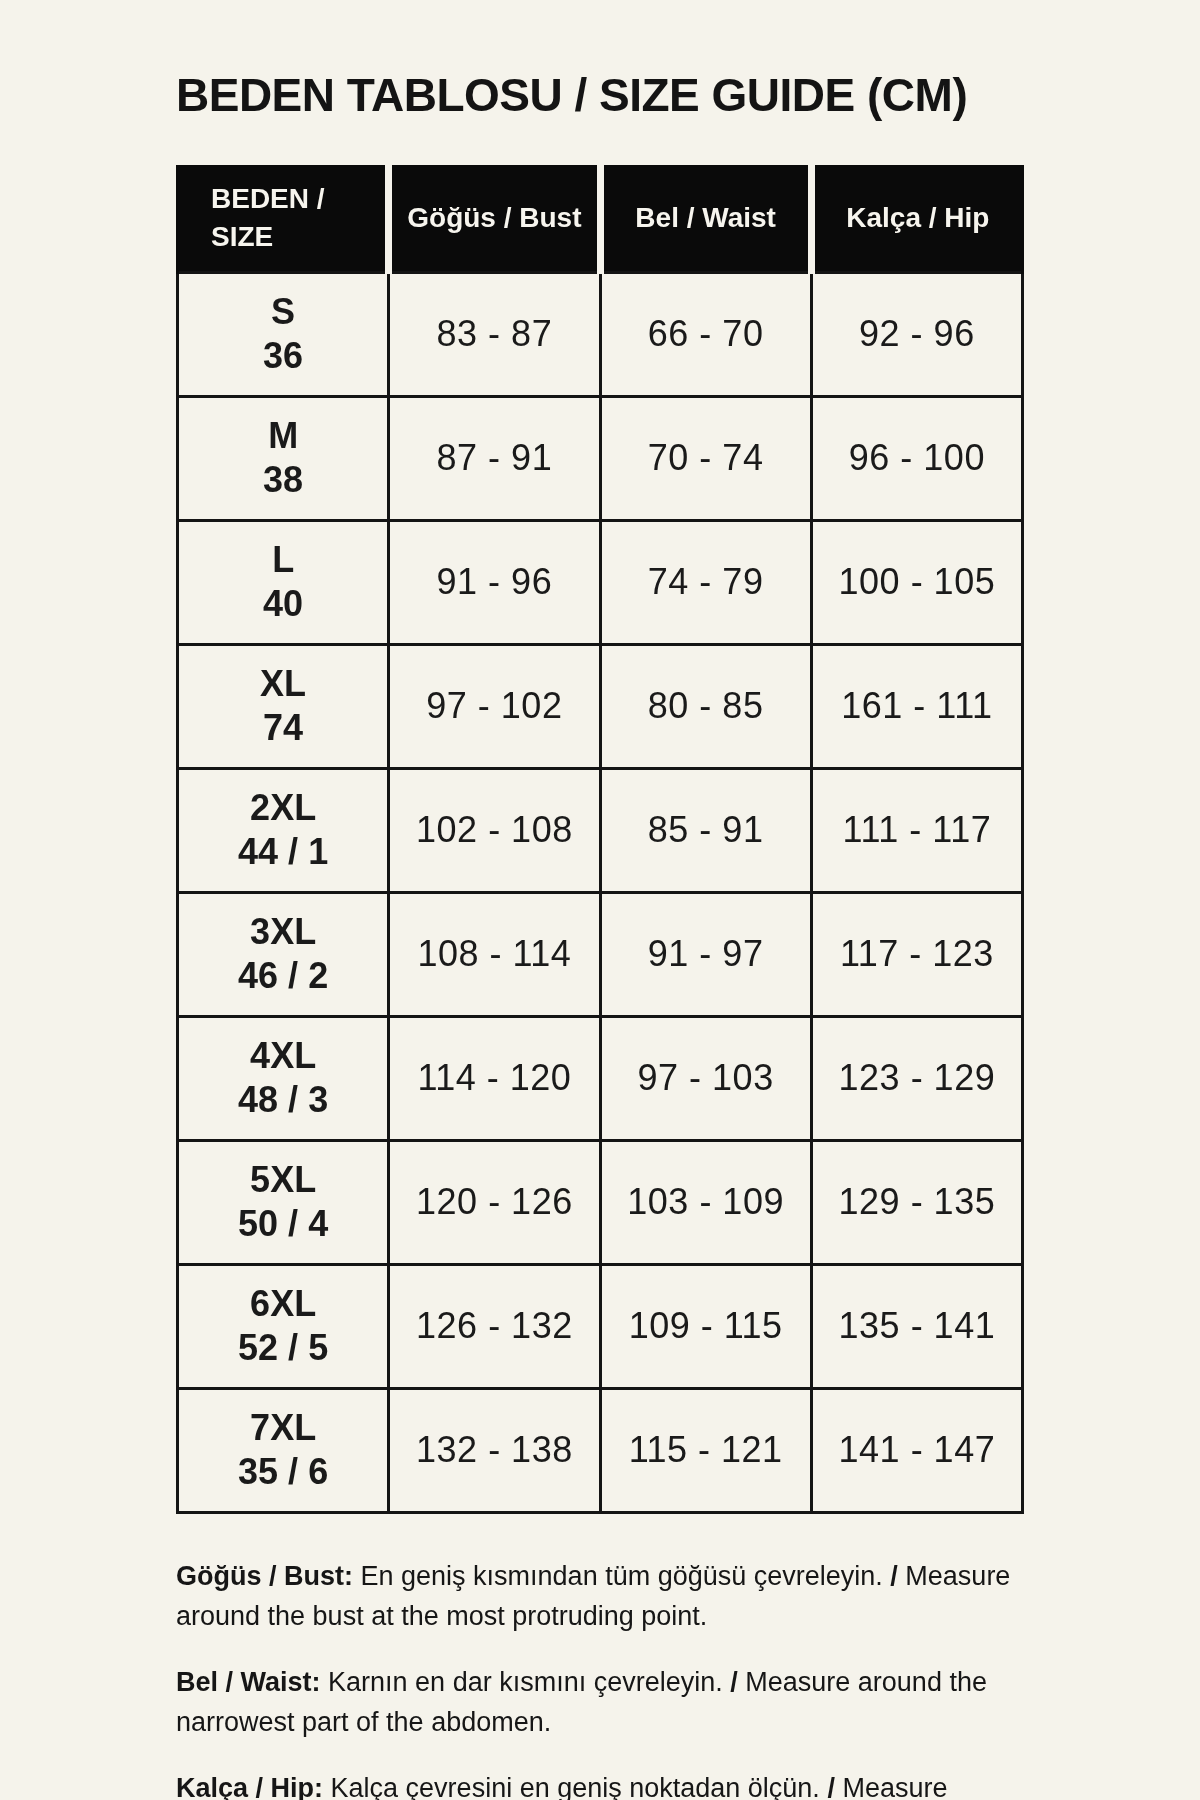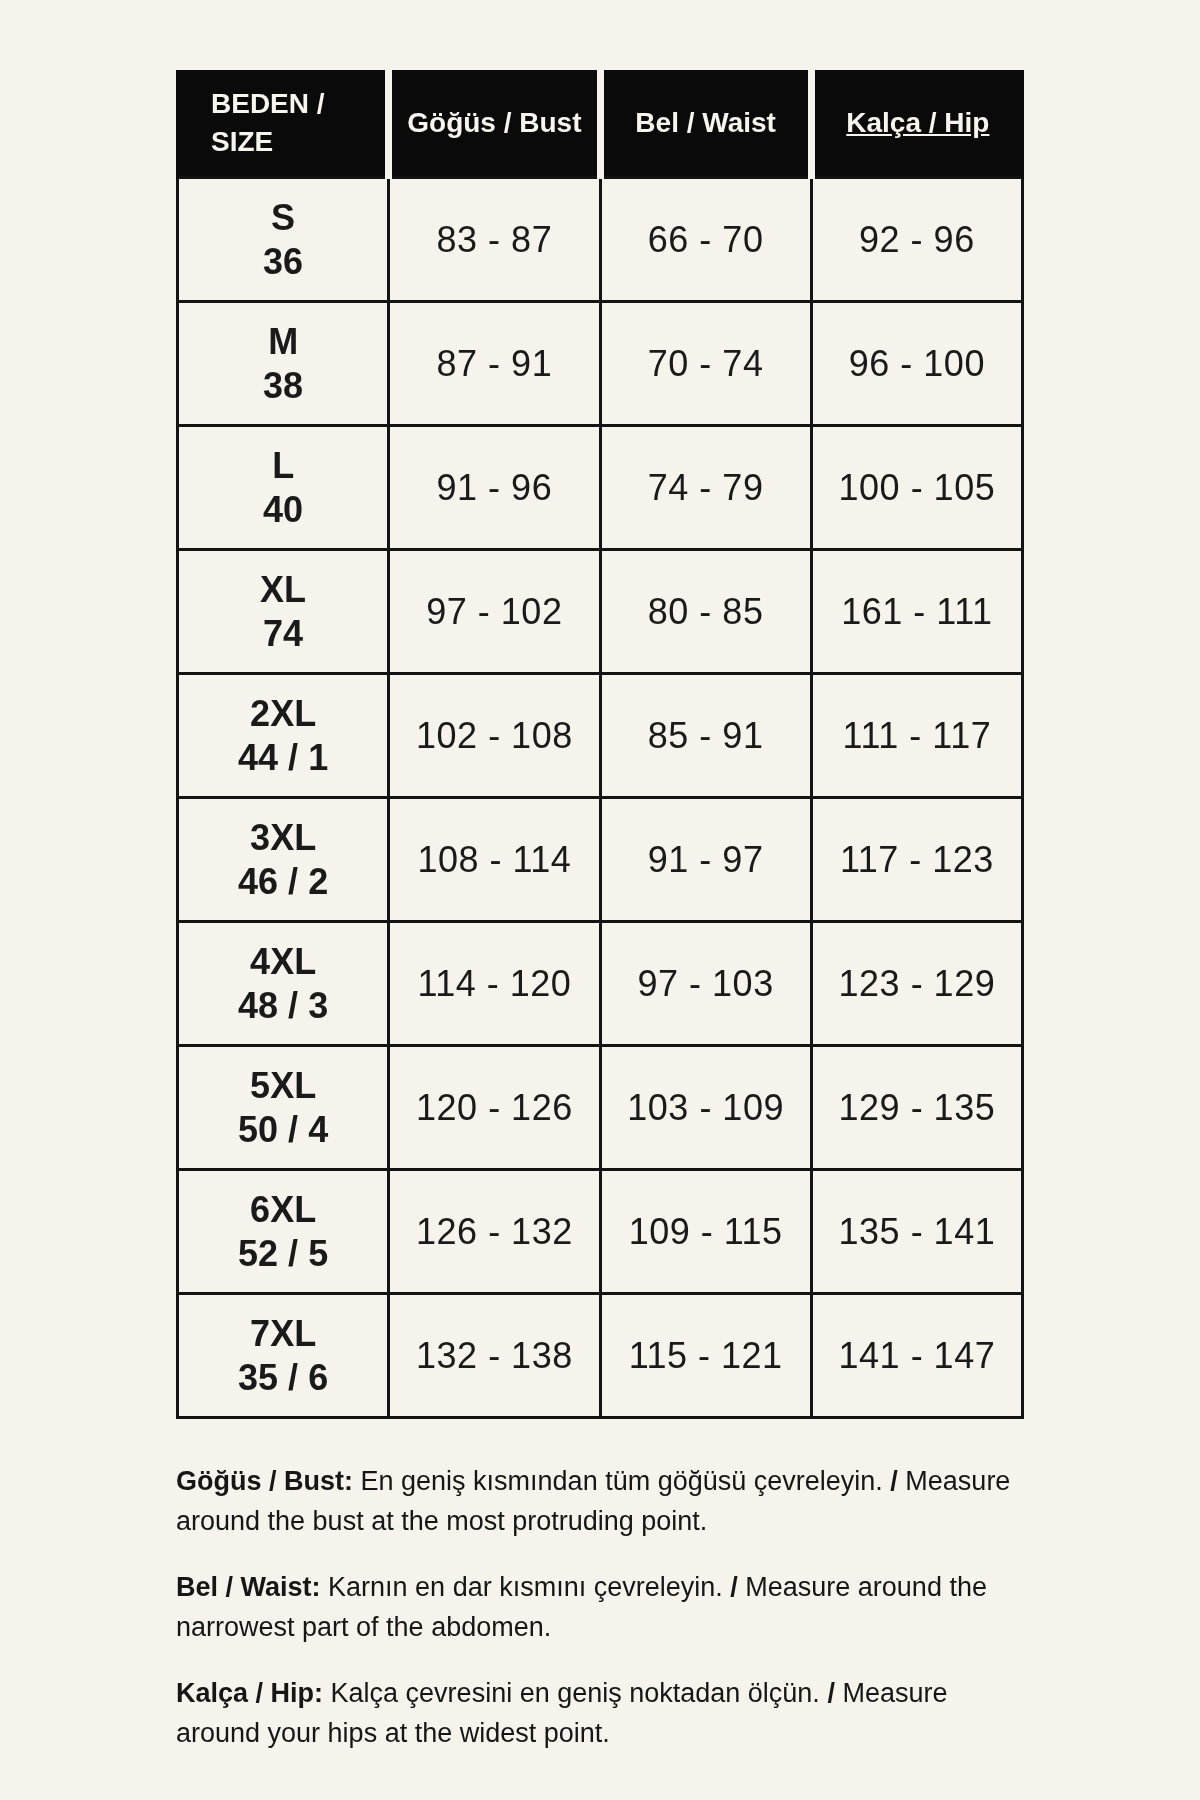--- a/index.html
+++ b/index.html
@@ -47,21 +47,20 @@
   }
   .size-table th.col-size {
     text-align: left;
     padding-left: 32px;
     white-space: pre-line;
     border-left: 3px solid var(--header-bg, #0A0A0A);
     margin-top: 40px;
   }
   .size-table th.col-last {
     border-right: 3px solid var(--header-bg, #0A0A0A);
-    text-decoration: underline;
   }
   .size-table td {
     border: 3px solid var(--ink, #141414);
     height: 119px;
     text-align: center;
     vertical-align: middle;
     font-size: 36px;
     font-weight: 400;
     color: #1A1A1A;
     letter-spacing: 0.5px;
@@ -87,20 +86,21 @@
   }
   .notes b {
     font-weight: 700;
   }
 </style>
 </head>
 <body>
 
 <div class="page">
 
+  <h1 class="title">BEDEN TABLOSU / SIZE GUIDE (CM)</h1>
 
   <table class="size-table">
     <thead>
       <tr>
         <th class="col-size">BEDEN /
 SIZE</th>
         <th>Göğüs / Bust</th>
         <th>Bel / Waist</th>
         <th class="col-last">Kalça / Hip</th>
       </tr>

